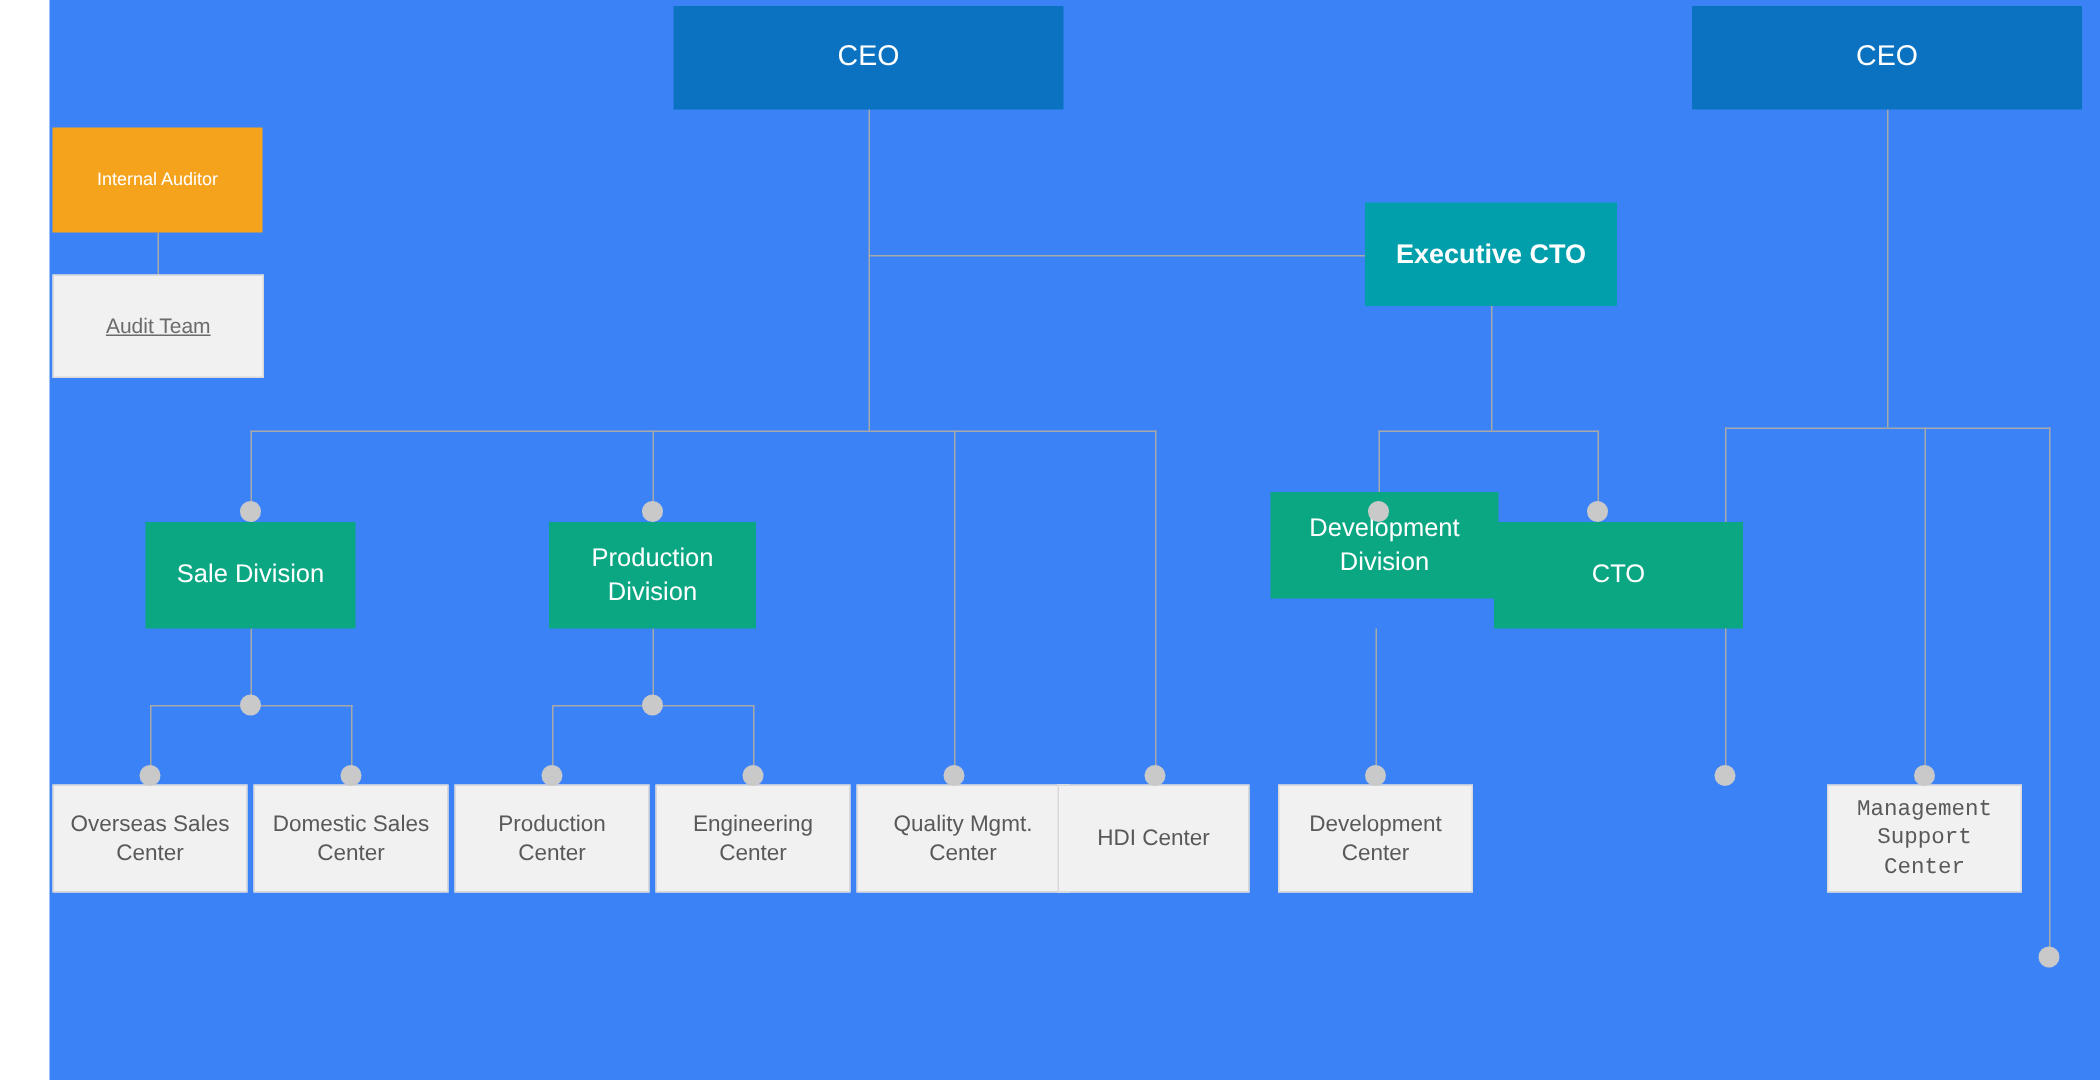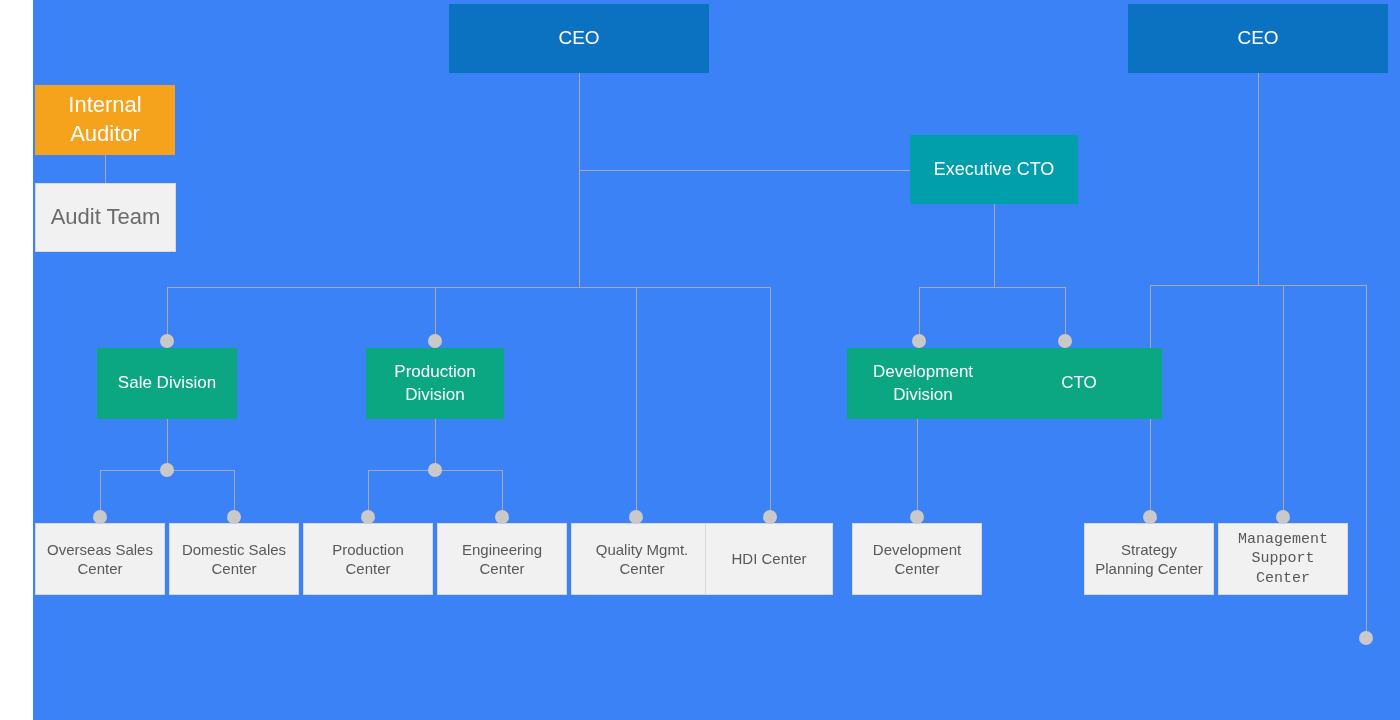--- a/index.html
+++ b/index.html
@@ -17,30 +17,30 @@
     display: flex;
     align-items: center;
     justify-content: center;
     text-align: center;
     box-sizing: border-box;
     line-height: 1.3;
     padding: 2px 6px;
     z-index: 3;
   }
   .blue   { background: #0b72c2; color: #ffffff; font-size: 19px; }
-  .orange { background: #f5a21c; color: #ffffff; font-size: 22px; }
-  .teal   { background: #019fab; color: #ffffff; font-size: 18px; }
+  .orange { background: #f5a21c; color: #ffffff; font-size: 12px; }
+  .teal   { background: #019fab; color: #ffffff; font-size: 18px; font-weight: bold; }
   .green  { background: #0ba783; color: #ffffff; font-size: 17px; }
   .muted  {
     background: #f1f1f1;
     border: 1px solid #d9d9d9;
     color: #595959;
     font-size: 15px;
   }
-  .muted.big { font-size: 22px; color: #6b6b6b; }
+  .muted.big { font-size: 14px; color: #6b6b6b; text-decoration: underline; }
   .line {
     position: absolute;
     background: #a8a8a8;
     z-index: 1;
   }
   .dot {
     position: absolute;
     width: 14px;
     height: 14px;
     border-radius: 50%;
@@ -102,21 +102,21 @@
   <div class="node teal" style="left:877px; top:135px; width:168px; height:69px;">
       <span>Executive CTO</span>
     </div>
 
   <div class="node green" style="left:64px; top:348px; width:140px; height:71px;text-align:center;">
       <span>Sale Division</span>
     </div>
   <div class="node green" style="left:333px; top:348px; width:138px; height:71px;">
       <span>Production Division</span>
     </div>
-  <div class="node green" style="left:814px; top:348px; width:152px; height:71px;text-align:center;">
+  <div class="node green" style="left:814px; top:328px; width:152px; height:71px;text-align:center;">
       <span>Development Division</span>
     </div>
   <div class="node green" style="left:963px; top:348px; width:166px; height:71px;">
       <span>CTO</span>
     </div>
 
   <div class="node muted" style="left:2px; top:523px; width:130px; height:72px;">
       <span>Overseas Sales Center</span>
     </div>
   <div class="node muted" style="left:136px; top:523px; width:130px; height:72px;">
@@ -130,23 +130,20 @@
     </div>
   <div class="node muted" style="left:538px; top:523px; width:142px; height:72px;">
       <span>Quality Mgmt. Center</span>
     </div>
   <div class="node muted" style="left:672px; top:523px; width:128px; height:72px;">
       <span>HDI Center</span>
     </div>
   <div class="node muted" style="left:819px; top:523px; width:130px; height:72px;">
       <span>Development Center</span>
     </div>
-  <div class="node muted" style="left:1051px; top:523px; width:130px; height:72px;">
-      <span>Strategy Planning Center</span>
-    </div>
   <div class="node muted" style="left:1185px; top:523px; width:130px; height:72px;font-family:Liberation Mono, monospace;">
       <span>Management Support Center</span>
     </div>
 
 
   <div class="dot" style="left:127px;  top:334px;"></div>
   <div class="dot" style="left:395px;  top:334px;"></div>
   <div class="dot" style="left:879px;  top:334px;"></div>
   <div class="dot" style="left:1025px; top:334px;"></div>
   <div class="dot" style="left:127px;  top:463px;"></div>

